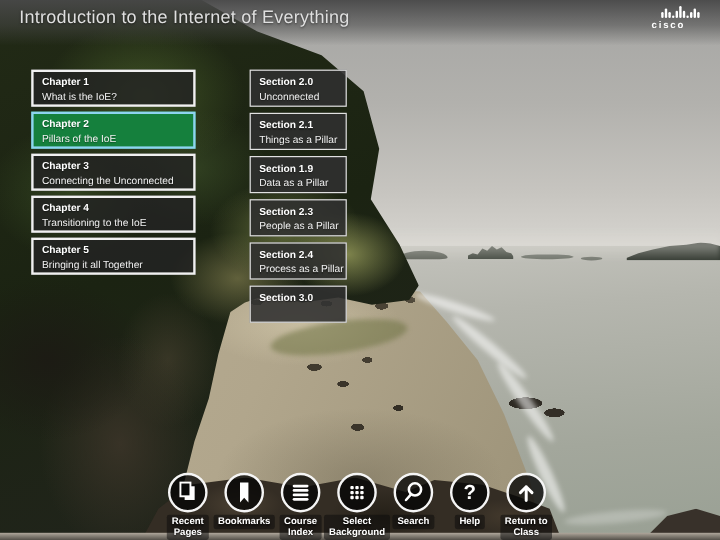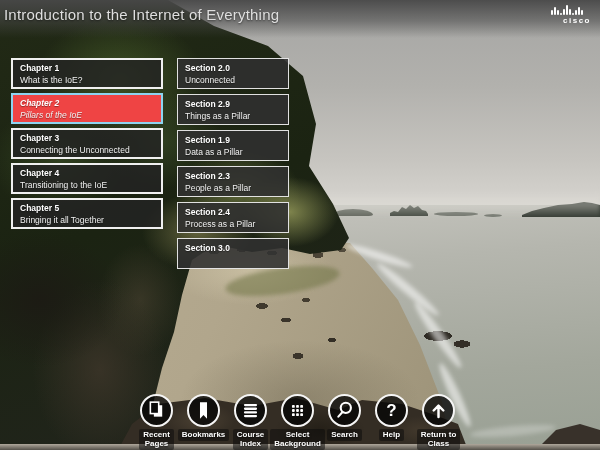--- a/index.html
+++ b/index.html
@@ -73,36 +73,36 @@
         #342d24;}
   .rocks-right{position:absolute;inset:0;
        clip-path:polygon(536px 450px,556px 430px,580px 424px,600px 430px,600px 450px);
        background:#38312a;}
   .bottom-strip{position:absolute;left:0;bottom:0;width:600px;height:6px;
        background:linear-gradient(#b0a89c 0%,#8a847a 40%,#55514a 100%);}
 
   
   .header{position:absolute;left:0;top:0;width:600px;height:38px;
        background:linear-gradient(rgba(72,72,72,.95) 0%,rgba(72,72,72,.55) 55%,rgba(72,72,72,0) 100%);}
-  .page-title{position:absolute;left:4px;top:6px;font-size:15px;color:#dfdfdf;
+  .page-title{position:absolute;left:16px;top:6px;font-size:15px;color:#dfdfdf;
        letter-spacing:.2px;text-shadow:0 1px 2px rgba(0,0,0,.5);}
-  .cisco{position:absolute;right:9px;top:5px;width:48px;text-align:right;}
+  .cisco{position:absolute;right:9px;top:5px;width:48px;text-align:left;}
   .cisco-bars{display:flex;align-items:flex-end;justify-content:center;gap:1px;height:10px;}
   .cisco-bars i{display:block;width:2px;background:#fff;border-radius:1px;}
   .cisco-word{font-size:8px;font-weight:bold;color:#fff;letter-spacing:1.5px;margin-top:1px;}
 
   
   .chapters{position:absolute;left:11px;top:58px;width:152px;}
   .sections{position:absolute;left:177px;top:58px;width:112px;}
   .menu-btn{cursor:pointer;}
   .chapter-btn{height:31px;margin-bottom:4px;border:2px solid #f0f0f0;
-       background:rgba(35,35,35,.82);padding:3px 4px 0 7px;}
-  .chapter-btn.selected{background:#ef4444;border-color:#8ed4f0;font-style:italic;}
+       background:rgba(35,35,35,.82);padding:3px 4px 0 7px;margin-left:15px;}
+  .chapter-btn.selected{background:#15803d;border-color:#8ed4f0;}
   .section-btn{height:31px;margin-bottom:5px;border:1px solid rgba(245,245,245,.9);
-       background:rgba(48,48,48,.88);padding:4px 4px 0 7px;}
+       background:rgba(48,48,48,.88);padding:4px 4px 0 7px;margin-left:31px;}
   .btn-label{font-size:8.5px;font-weight:bold;color:#fff;line-height:11px;
        text-shadow:0 1px 1px rgba(0,0,0,.4);white-space:nowrap;}
   .btn-title{font-size:8.5px;color:#f2f2f2;line-height:11px;margin-top:1px;
        text-shadow:0 1px 1px rgba(0,0,0,.4);white-space:nowrap;}
 
   
   .toolbar{position:absolute;left:133px;top:394px;display:flex;}
   .nav-item{width:47px;display:flex;flex-direction:column;align-items:center;cursor:pointer;}
   .nav-circle{width:33px;height:33px;border-radius:50%;background:rgba(5,5,5,.78);
        border:2.5px solid #f5f5f5;display:flex;align-items:center;justify-content:center;}
@@ -183,21 +183,21 @@
       <div class="btn-title">Bringing it all Together</div>
     </div>
   </div>
 
   <div class="sections">
     <div class="menu-btn section-btn">
       <div class="btn-label">Section 2.0</div>
       <div class="btn-title">Unconnected</div>
     </div>
     <div class="menu-btn section-btn">
-      <div class="btn-label">Section 2.9</div>
+      <div class="btn-label">Section 2.1</div>
       <div class="btn-title">Things as a Pillar</div>
     </div>
     <div class="menu-btn section-btn">
       <div class="btn-label">Section 1.9</div>
       <div class="btn-title">Data as a Pillar</div>
     </div>
     <div class="menu-btn section-btn">
       <div class="btn-label">Section 2.3</div>
       <div class="btn-title">People as a Pillar</div>
     </div>

